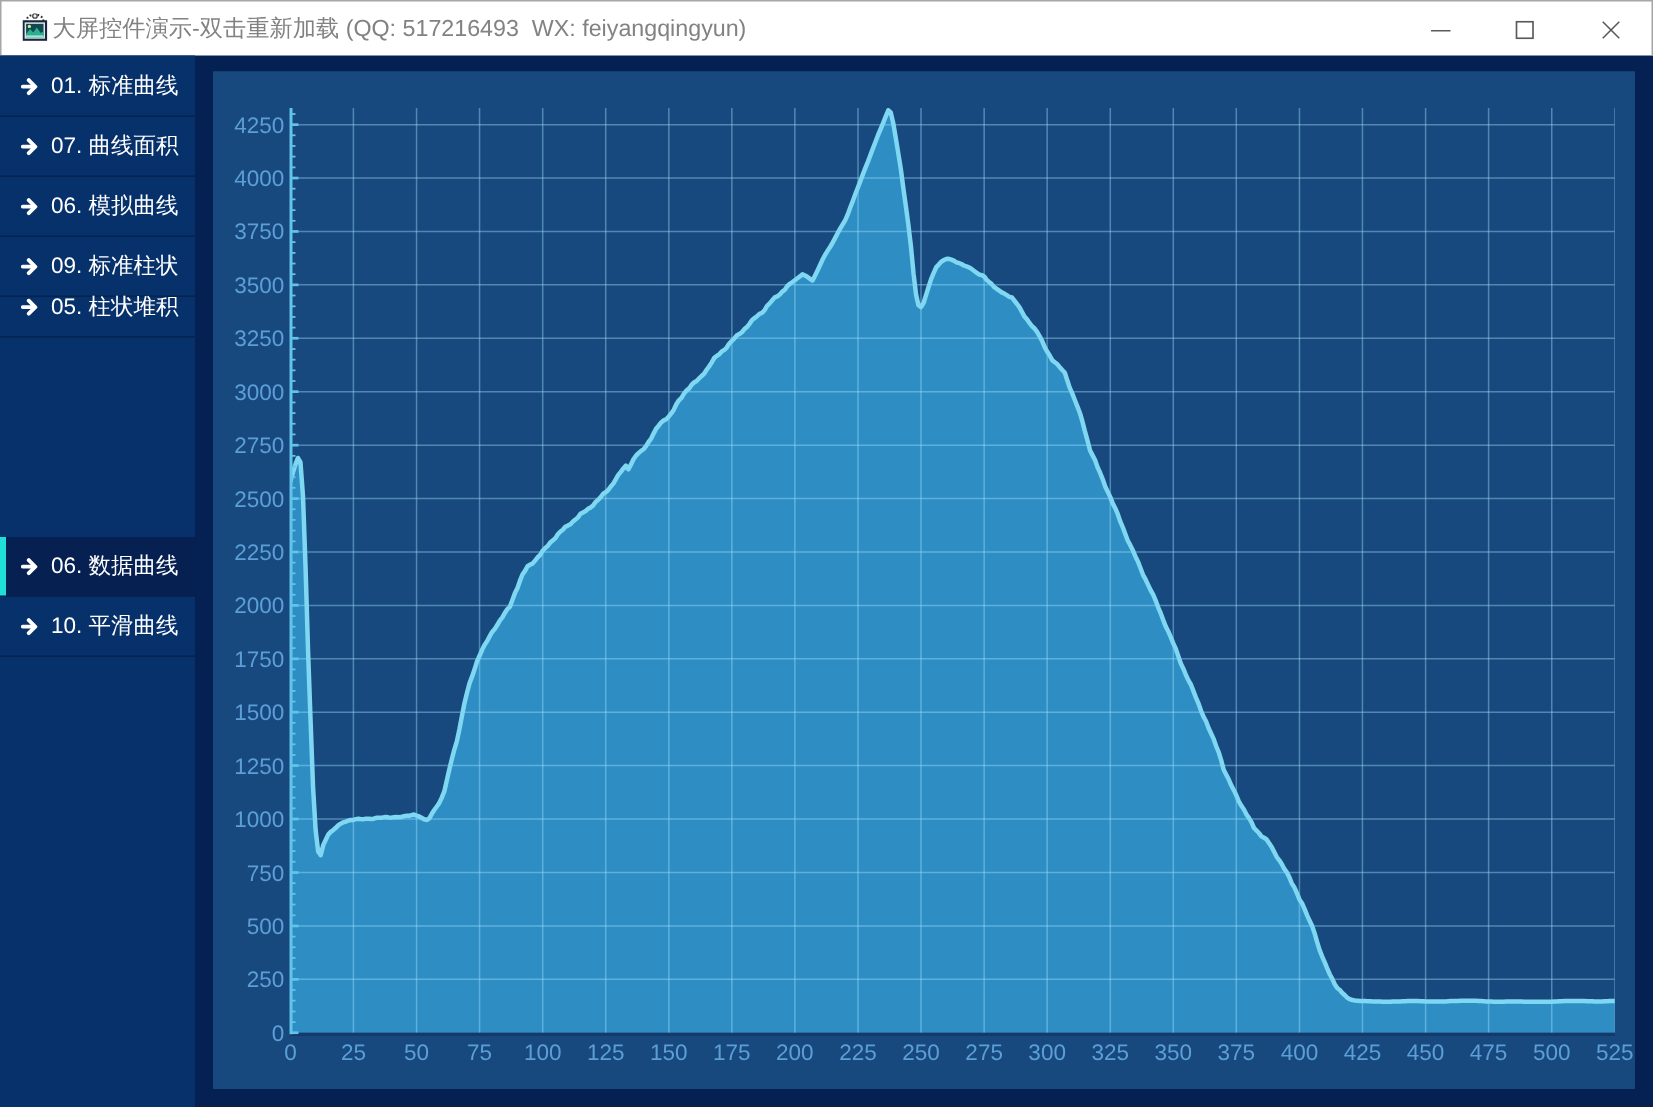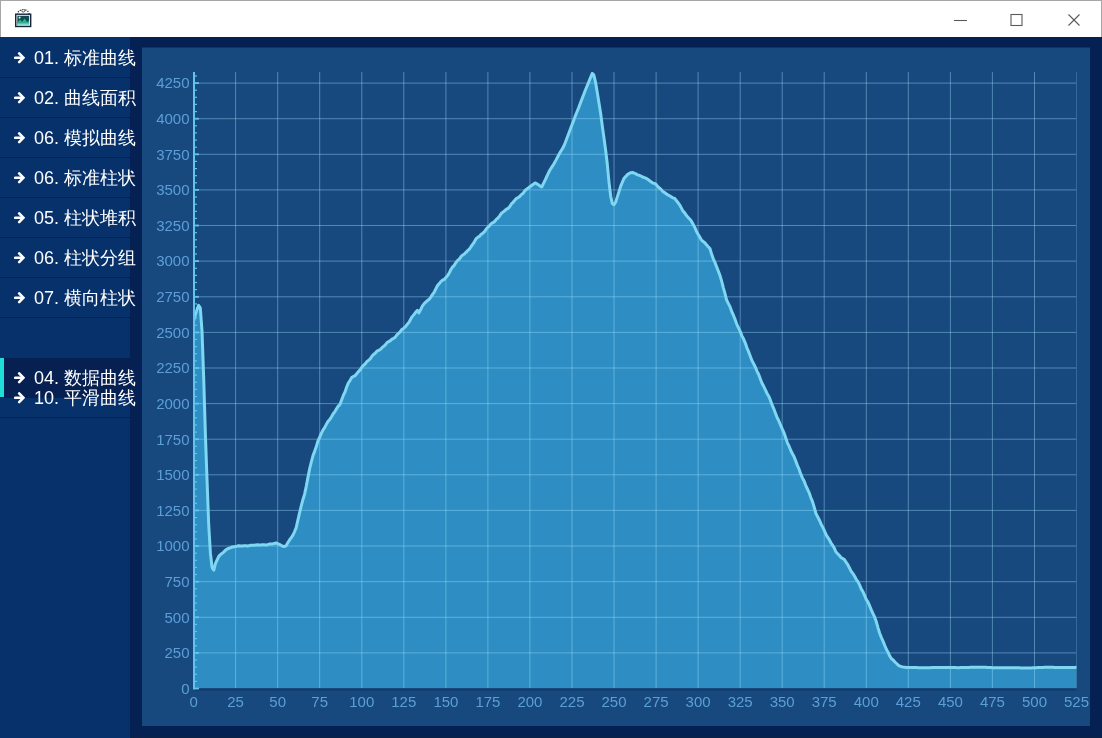--- a/index.html
+++ b/index.html
@@ -2,21 +2,21 @@
 <html><head><meta charset="utf-8">
 <style>
 *{margin:0;padding:0;box-sizing:border-box}
 html,body{width:1102px;height:738px;overflow:hidden;background:#052053;font-family:"Liberation Sans",sans-serif}
 #win{position:relative;width:1102px;height:738px}
 #titlebar{position:absolute;left:0;top:0;width:1102px;height:37px;background:#fff;border-top:1px solid #a6a6a6;border-right:1px solid #a6a6a6;border-left:1px solid #a6a6a6}
 #ticon{position:absolute;left:14px;top:8px}
 #ttext{position:absolute;left:34px;top:0;height:37px;line-height:38px;font-size:15.5px;color:#828282;white-space:pre}
 .wbtn{position:absolute;top:0;height:37px}
 #sidebar{position:absolute;left:0;top:37px;width:130px;height:701px;background:#06316b}
-.item{position:absolute;left:0;width:130px;height:40px;border-bottom:1px solid #04234f;color:#fff;font-size:18px}
+.item{position:absolute;left:0;width:130px;height:40px;border-bottom:1px solid #04234f;color:#fff;font-size:15px}
 .item span{position:absolute;left:34px;top:0;line-height:40px;white-space:nowrap}
 .item .ar{position:absolute;left:13.5px;top:14px;width:11.5px;height:11.5px}
 .item.sel{background:#062051}
 .item.sel::before{content:"";position:absolute;left:0;top:0;width:3.5px;height:39px;background:#1fdfd6}
 #chart{position:absolute;left:0;top:0}
 text{font-family:"Liberation Sans",sans-serif;font-size:15px;fill:#5b9fd6}
 </style></head>
 <body>
 <div id="win">
 <svg id="chart" width="1102" height="738" viewBox="0 0 1102 738">
@@ -206,20 +206,21 @@
 <div id="titlebar">
   <svg id="ticon" width="17" height="20" viewBox="0 0 17 20">
     <path d="M2.6 6 Q2.6 0.8 8.3 0.8 Q14 0.8 14 6" fill="none" stroke="#333" stroke-width="1.4" stroke-dasharray="1.2 1.4"></path>
     <circle cx="8.3" cy="1.6" r="1.5" fill="#f4f4f4" stroke="#444" stroke-width="0.9"></circle>
     <rect x="0.7" y="5.2" width="15" height="12.3" fill="#dde3e6" stroke="#17263c" stroke-width="1.4"></rect>
     <rect x="2.4" y="6.9" width="11.6" height="8.9" fill="#0f4a52"></rect>
     <path d="M2.4 13.6 L5 10.4 L7.2 12.7 L9.5 9.4 L12.2 13 L14 11.8 L14 15.8 L2.4 15.8 Z" fill="#2fae8f"></path>
     <rect x="2.4" y="14.6" width="11.6" height="1.2" fill="#9fe8d8"></rect>
     <circle cx="4.6" cy="8.6" r="1.1" fill="#d8e69a"></circle>
   </svg>
+  <div id="ttext">大屏控件演示-双击重新加载 (QQ: 517216493  WX: feiyangqingyun)</div>
   <svg class="wbtn" style="left:930px" width="172" height="37" viewBox="0 0 172 37">
     <g stroke="#5a5a5a" stroke-width="1.1" fill="none">
       <line x1="23" y1="19.5" x2="36" y2="19.5"></line>
       <rect x="80" y="13.5" width="11" height="11"></rect>
       <line x1="137.5" y1="13.5" x2="148.5" y2="24.5"></line>
       <line x1="148.5" y1="13.5" x2="137.5" y2="24.5"></line>
     </g>
   </svg>
 </div>
 <div style="position:absolute;left:0;top:737px;width:1102px;height:1px;background:#122039"></div>
@@ -229,65 +230,51 @@
           <line x1="1.3" y1="6" x2="7.2" y2="6" stroke-width="2.7" stroke-linecap="round"></line>
           <path d="M5.4 1.5 L9.9 6 L5.4 10.5" stroke-width="2.7" stroke-linecap="round" stroke-linejoin="miter"></path>
         </svg>
         <span>01. 标准曲线</span>
       </div>
 <div class="item" style="top:41px">
         <svg class="ar" viewBox="0 0 12 12" fill="none" stroke="#fff">
           <line x1="1.3" y1="6" x2="7.2" y2="6" stroke-width="2.7" stroke-linecap="round"></line>
           <path d="M5.4 1.5 L9.9 6 L5.4 10.5" stroke-width="2.7" stroke-linecap="round" stroke-linejoin="miter"></path>
         </svg>
-        <span>02. 曲线面积</span>
+        <span>07. 曲线面积</span>
       </div>
 <div class="item" style="top:81px">
         <svg class="ar" viewBox="0 0 12 12" fill="none" stroke="#fff">
           <line x1="1.3" y1="6" x2="7.2" y2="6" stroke-width="2.7" stroke-linecap="round"></line>
           <path d="M5.4 1.5 L9.9 6 L5.4 10.5" stroke-width="2.7" stroke-linecap="round" stroke-linejoin="miter"></path>
         </svg>
         <span>06. 模拟曲线</span>
       </div>
 <div class="item" style="top:121px">
         <svg class="ar" viewBox="0 0 12 12" fill="none" stroke="#fff">
           <line x1="1.3" y1="6" x2="7.2" y2="6" stroke-width="2.7" stroke-linecap="round"></line>
           <path d="M5.4 1.5 L9.9 6 L5.4 10.5" stroke-width="2.7" stroke-linecap="round" stroke-linejoin="miter"></path>
         </svg>
-        <span>06. 标准柱状</span>
-      </div>
-<div class="item" style="top:161px">
+        <span>09. 标准柱状</span>
+      </div>
+<div class="item" style="top:148px">
         <svg class="ar" viewBox="0 0 12 12" fill="none" stroke="#fff">
           <line x1="1.3" y1="6" x2="7.2" y2="6" stroke-width="2.7" stroke-linecap="round"></line>
           <path d="M5.4 1.5 L9.9 6 L5.4 10.5" stroke-width="2.7" stroke-linecap="round" stroke-linejoin="miter"></path>
         </svg>
         <span>05. 柱状堆积</span>
       </div>
-<div class="item" style="top:201px">
-        <svg class="ar" viewBox="0 0 12 12" fill="none" stroke="#fff">
-          <line x1="1.3" y1="6" x2="7.2" y2="6" stroke-width="2.7" stroke-linecap="round"></line>
-          <path d="M5.4 1.5 L9.9 6 L5.4 10.5" stroke-width="2.7" stroke-linecap="round" stroke-linejoin="miter"></path>
-        </svg>
-        <span>06. 柱状分组</span>
-      </div>
-<div class="item" style="top:241px">
-        <svg class="ar" viewBox="0 0 12 12" fill="none" stroke="#fff">
-          <line x1="1.3" y1="6" x2="7.2" y2="6" stroke-width="2.7" stroke-linecap="round"></line>
-          <path d="M5.4 1.5 L9.9 6 L5.4 10.5" stroke-width="2.7" stroke-linecap="round" stroke-linejoin="miter"></path>
-        </svg>
-        <span>07. 横向柱状</span>
-      </div>
 <div class="item sel" style="top:321px">
         <svg class="ar" viewBox="0 0 12 12" fill="none" stroke="#fff">
           <line x1="1.3" y1="6" x2="7.2" y2="6" stroke-width="2.7" stroke-linecap="round"></line>
           <path d="M5.4 1.5 L9.9 6 L5.4 10.5" stroke-width="2.7" stroke-linecap="round" stroke-linejoin="miter"></path>
         </svg>
-        <span>04. 数据曲线</span>
-      </div>
-<div class="item" style="top:341px">
+        <span>06. 数据曲线</span>
+      </div>
+<div class="item" style="top:361px">
         <svg class="ar" viewBox="0 0 12 12" fill="none" stroke="#fff">
           <line x1="1.3" y1="6" x2="7.2" y2="6" stroke-width="2.7" stroke-linecap="round"></line>
           <path d="M5.4 1.5 L9.9 6 L5.4 10.5" stroke-width="2.7" stroke-linecap="round" stroke-linejoin="miter"></path>
         </svg>
         <span>10. 平滑曲线</span>
       </div>
 </div>
 </div>
 
 </body></html>

